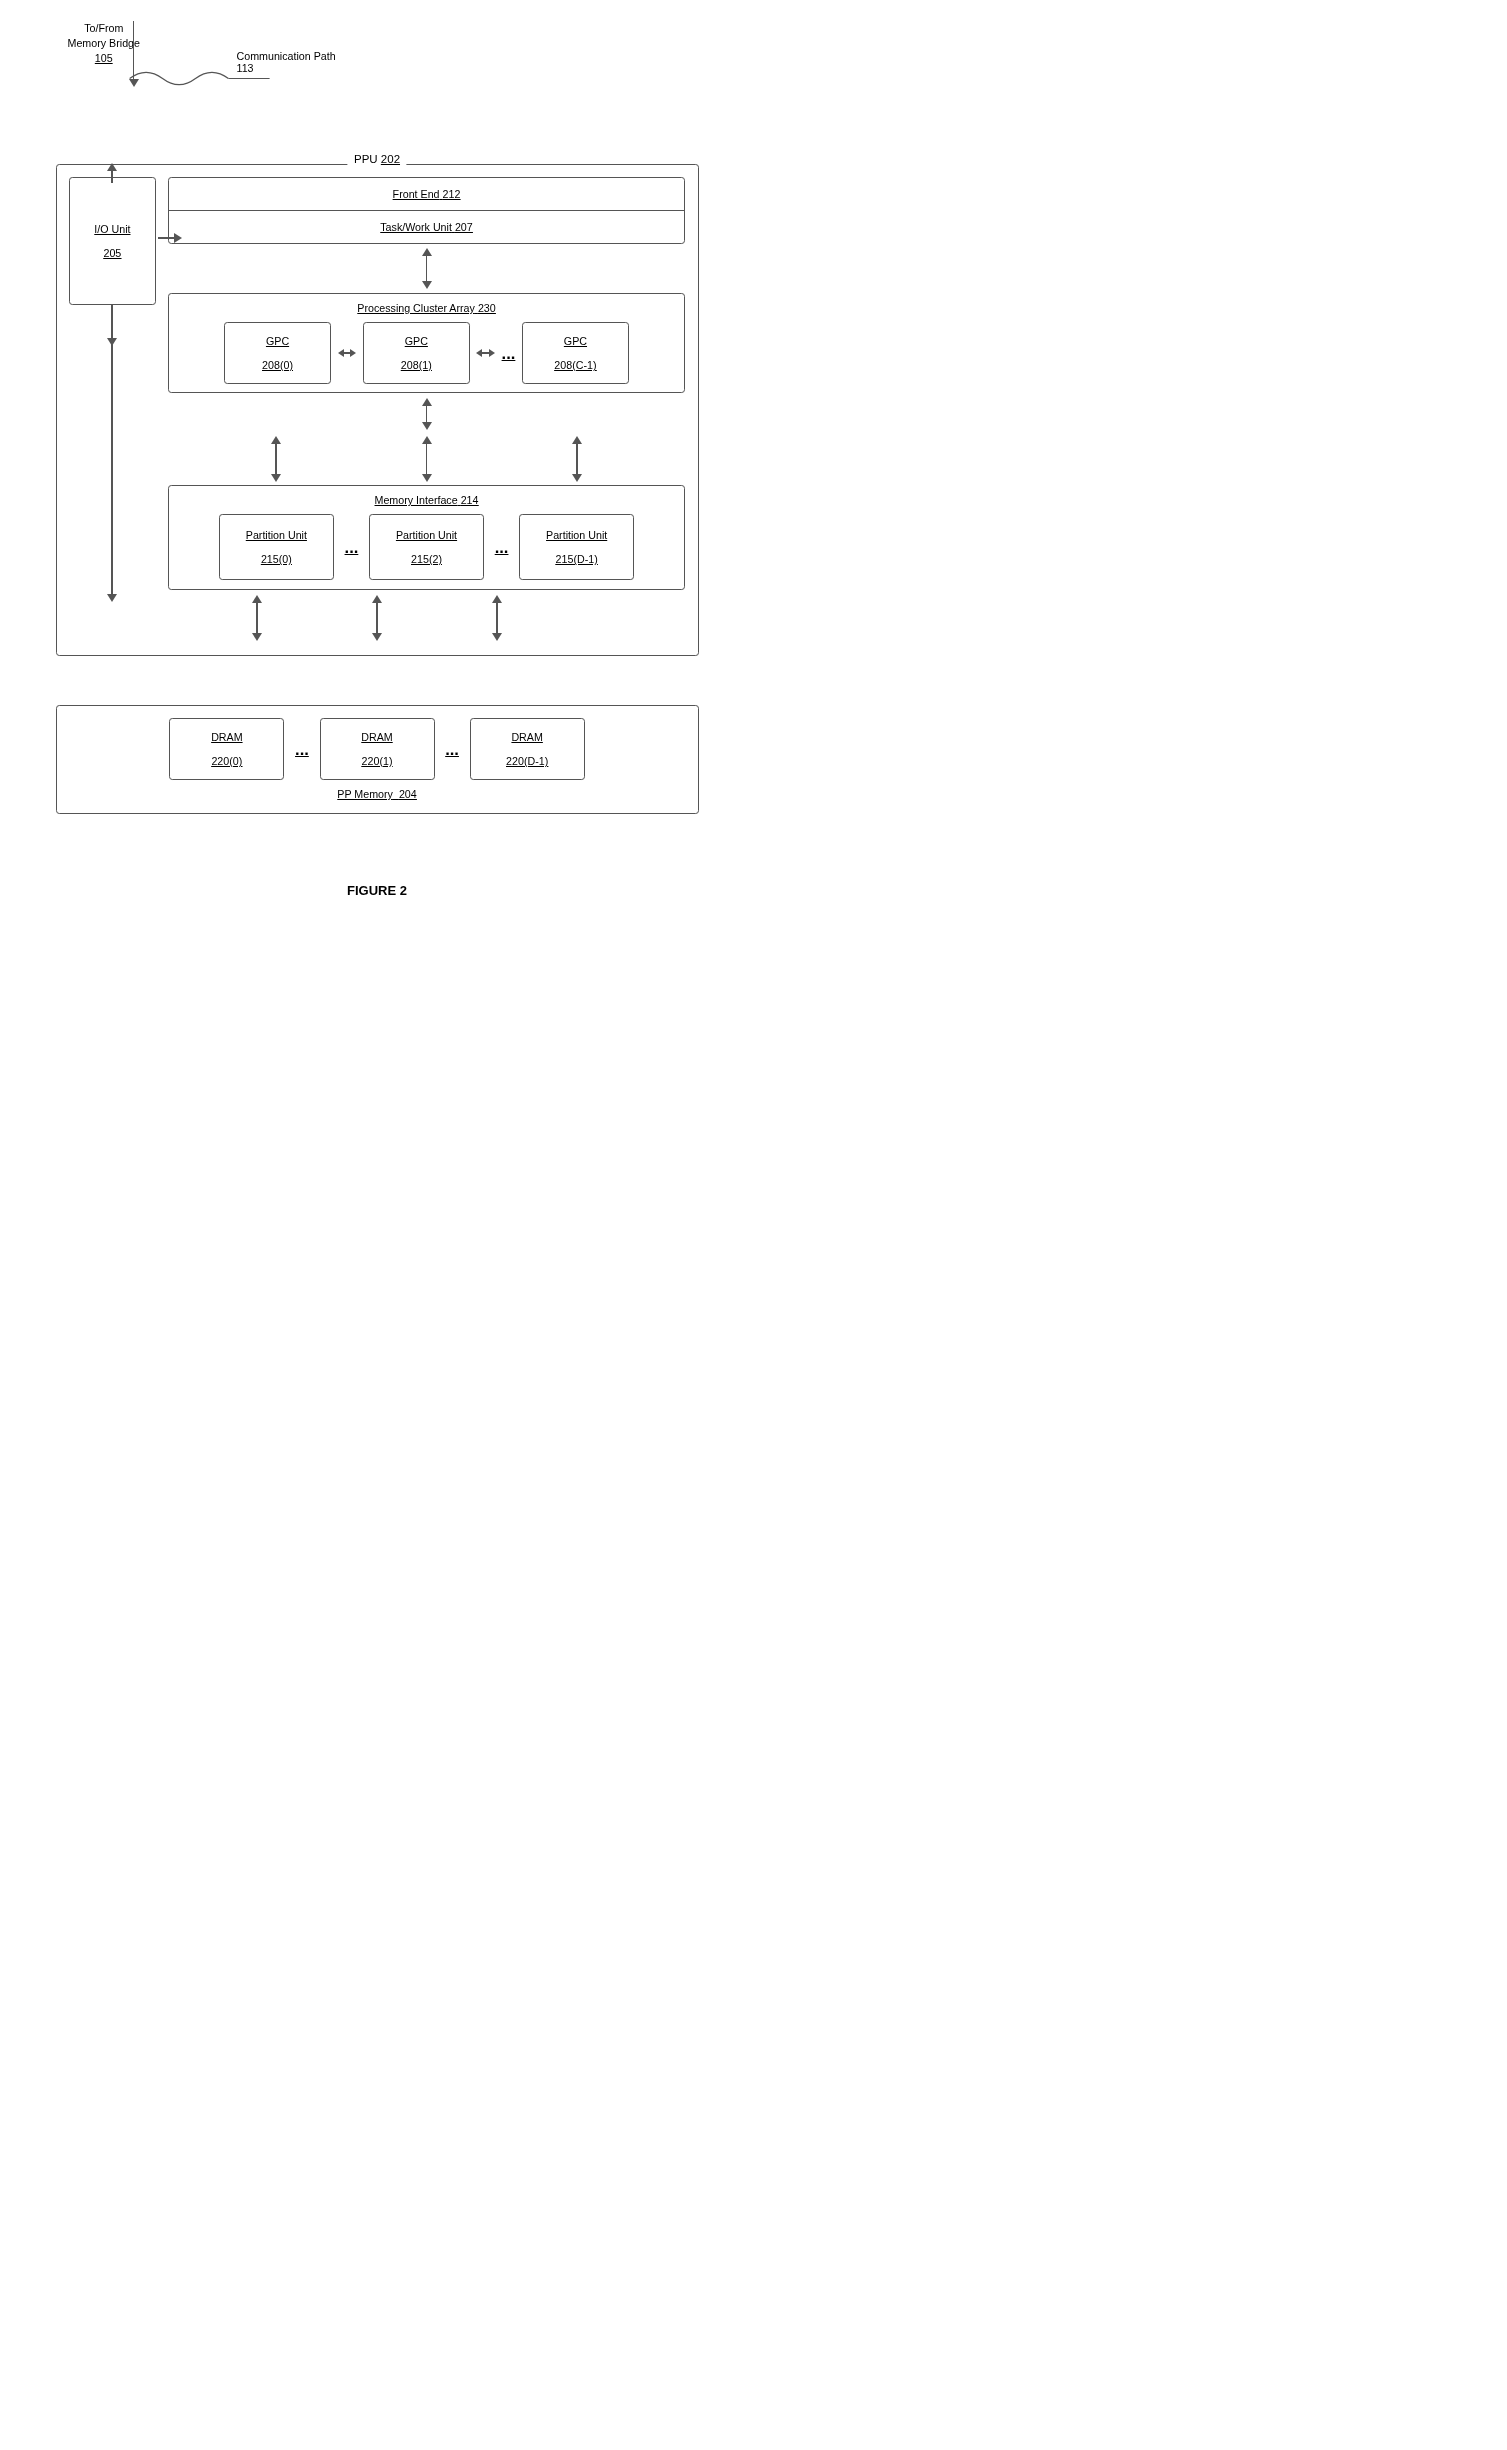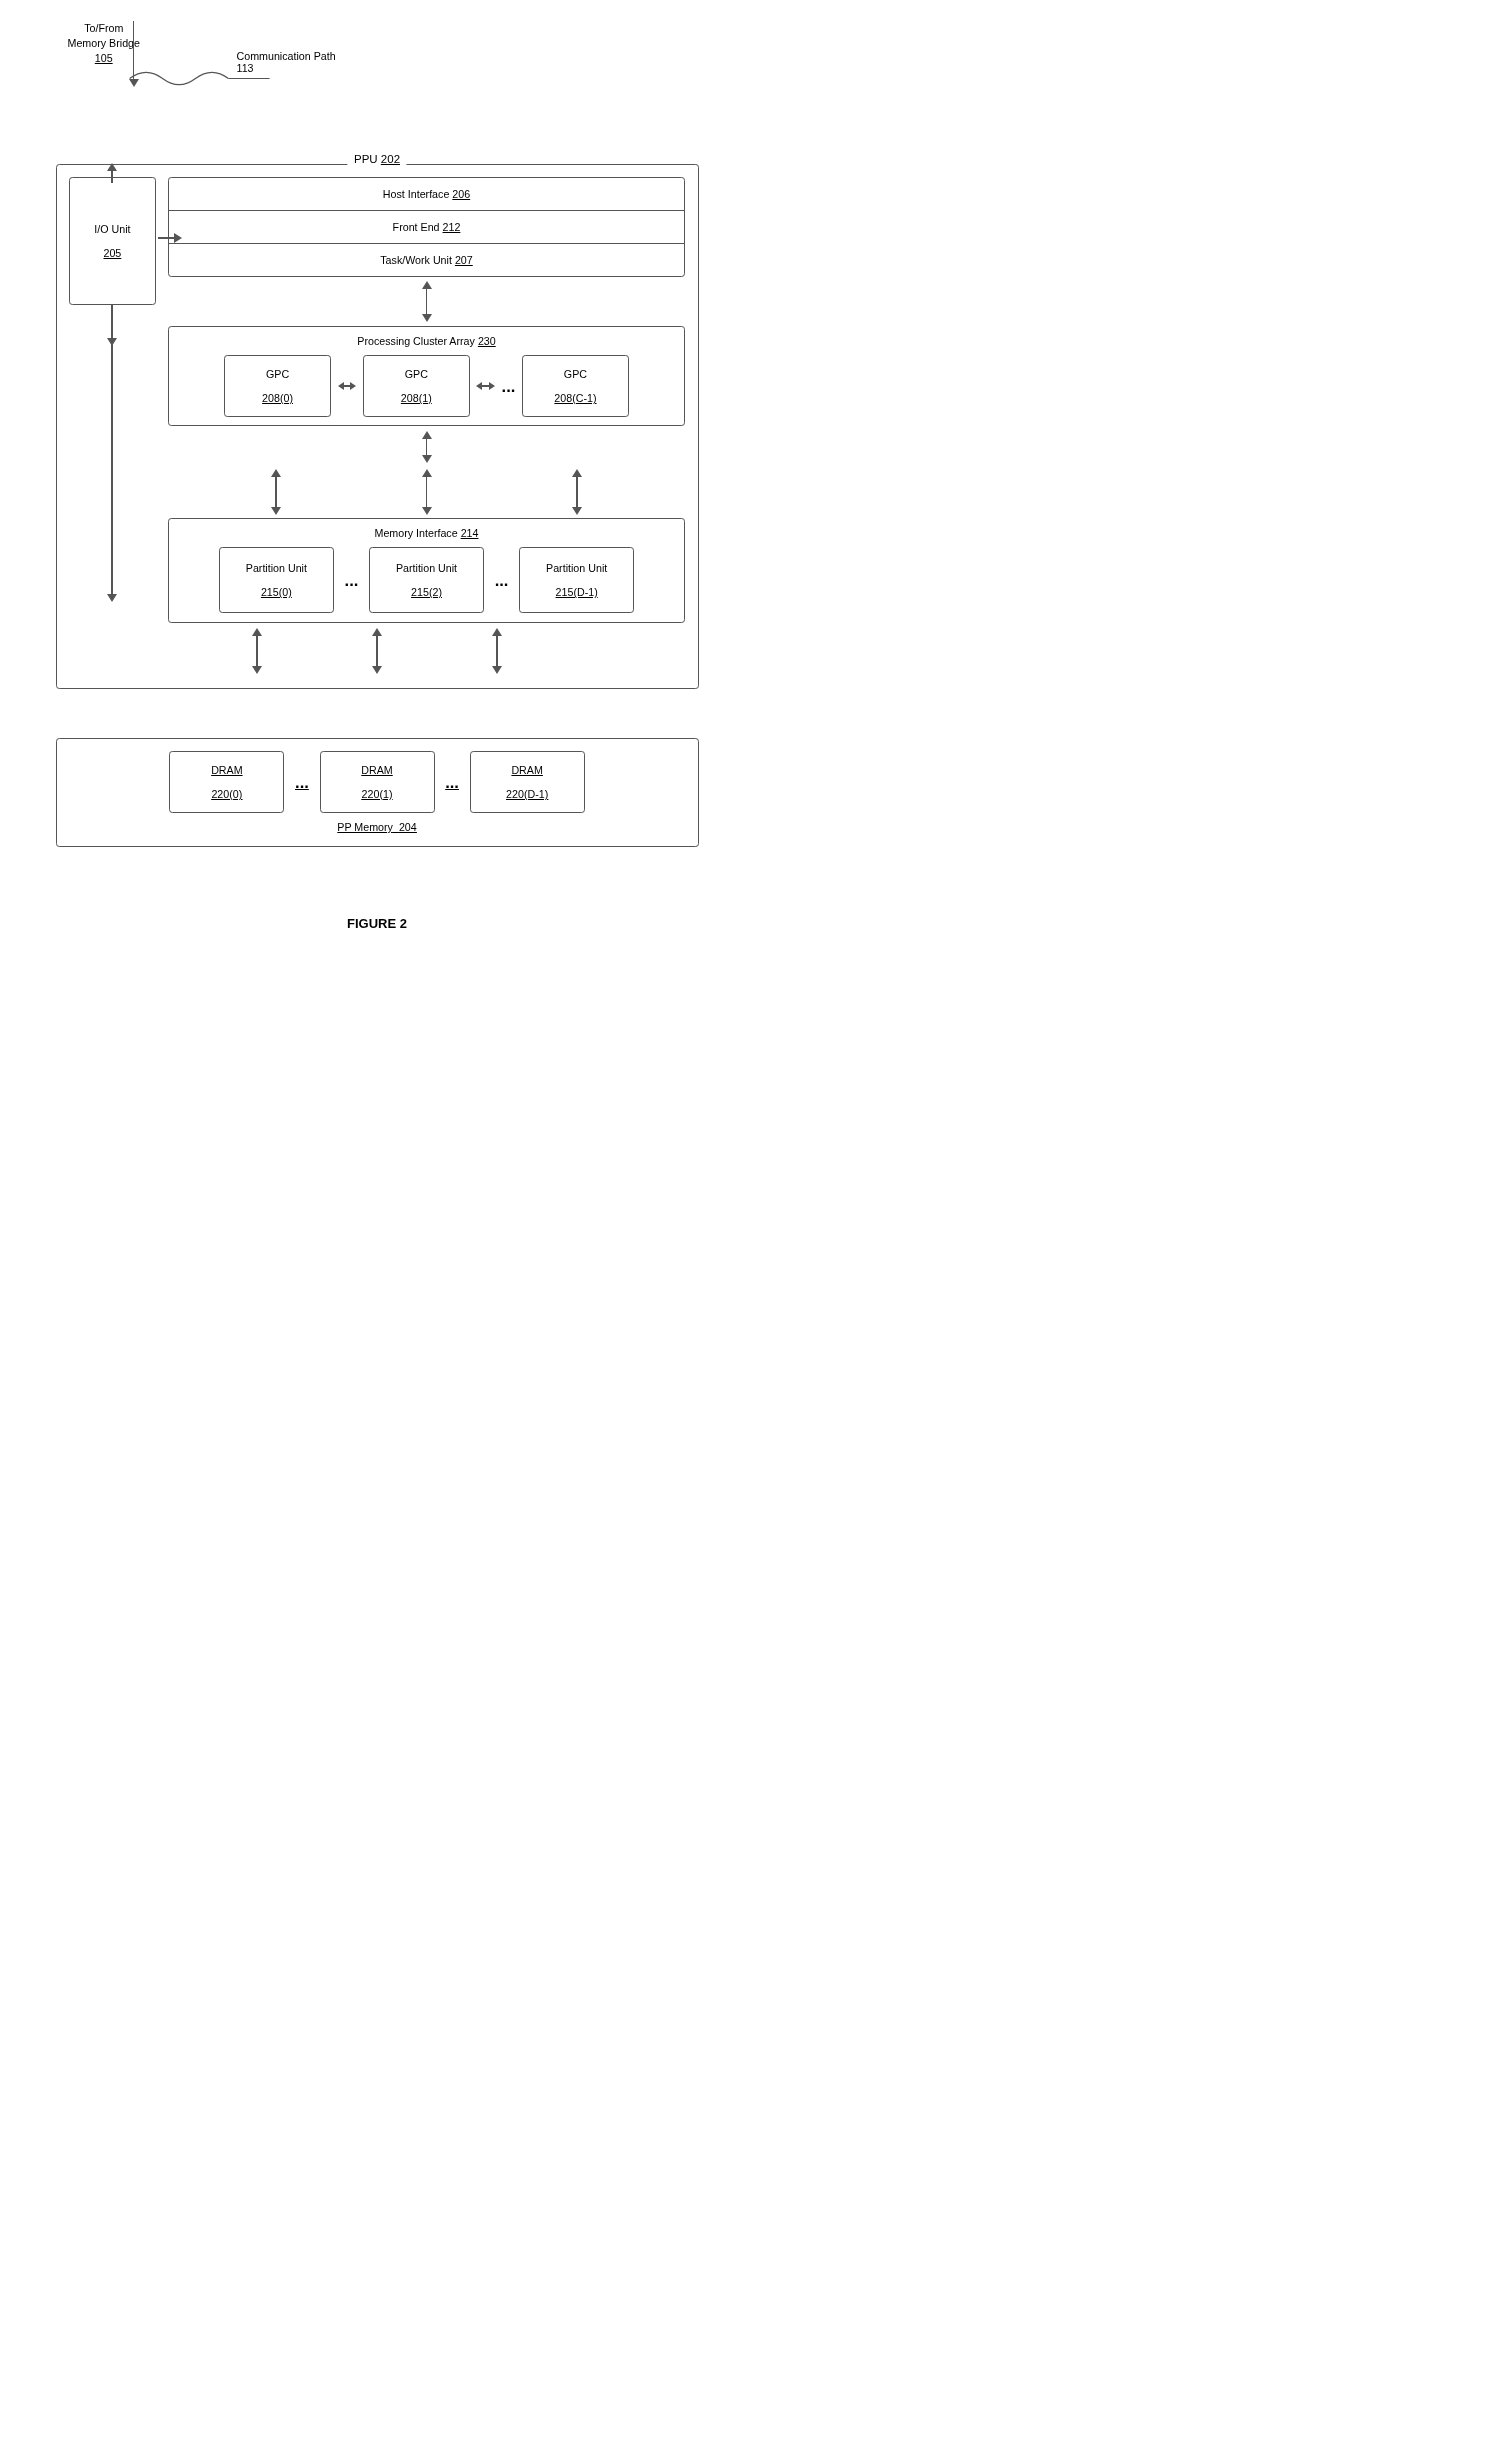--- a/index.html
+++ b/index.html
@@ -45,21 +45,21 @@
     <svg style="position:absolute; left:49px; top:45px;" width="247" height="33" viewBox="0 0 300 40">
       <path d="M70,20 Q90,5 110,20 Q130,35 150,20 Q170,5 190,20" stroke="#555" stroke-width="1.5" fill="none"></path>
       <line x1="190" y1="20" x2="240" y2="20" stroke="#555" stroke-width="1.5"></line>
     </svg>
     <div style="position:absolute; left:214px; top:33px; font-size:10.7px;">
       <span>Communication Path</span><br>
       <span>113</span>
     </div>
   </div>
 
-  <div style="position:relative; border:1.6px solid #555; border-radius:3.3px; width:643px; padding:12.4px; background:#fff;">
+  <div style="position:relative; border:1.6px solid #555; border-radius:3.3px; width:643px; padding:12.4px; background:#fff;text-decoration:underline;">
 
     <div style="position:absolute; top:-11.5px; left:50%; transform:translateX(-50%); background:#fff; padding:0 6.6px; font-size:11.5px;">
       <span>PPU</span> <u><span>202</span></u>
     </div>
 
     <div style="display:flex; flex-direction:row; gap:0; align-items:flex-start;">
 
       <div style="width:99px; flex-shrink:0; position:relative;">
         <div style="border:1.6px solid #555; border-radius:3.3px; width:87px; height:128px; display:flex; flex-direction:column; align-items:center; justify-content:center; font-size:10.7px; text-align:center; background:#fff;">
           <span>I/O Unit</span>
@@ -84,23 +84,20 @@
 
         <div style="position:absolute; top:128px; left:38px; display:flex; flex-direction:column; align-items:center;">
           <div style="width:1.6px; height:33px; background:#555;"></div>
           <div style="width:0; height:0; border-left:5px solid transparent; border-right:5px solid transparent; border-top:8.2px solid #555;"></div>
         </div>
       </div>
 
       <div style="flex:1; display:flex; flex-direction:column;">
 
         <div style="border:1.6px solid #555; border-radius:3.3px; overflow:hidden;">
-          <div style="padding:10px 16.5px; font-size:10.7px; text-align:center; border-bottom:1.6px solid #555;">
-            <span>Host Interface</span> <u><span>206</span></u>
-          </div>
           <div style="padding:10px 16.5px; font-size:10.7px; text-align:center; border-bottom:1.6px solid #555;">
             <span>Front End</span> <u><span>212</span></u>
           </div>
           <div style="padding:10px 16.5px; font-size:10.7px; text-align:center;">
             <span>Task/Work Unit</span> <u><span>207</span></u>
           </div>
         </div>
 
         <div style="display:flex; justify-content:center; padding:4.1px 0;">
           <div style="display:flex; flex-direction:column; align-items:center;">

